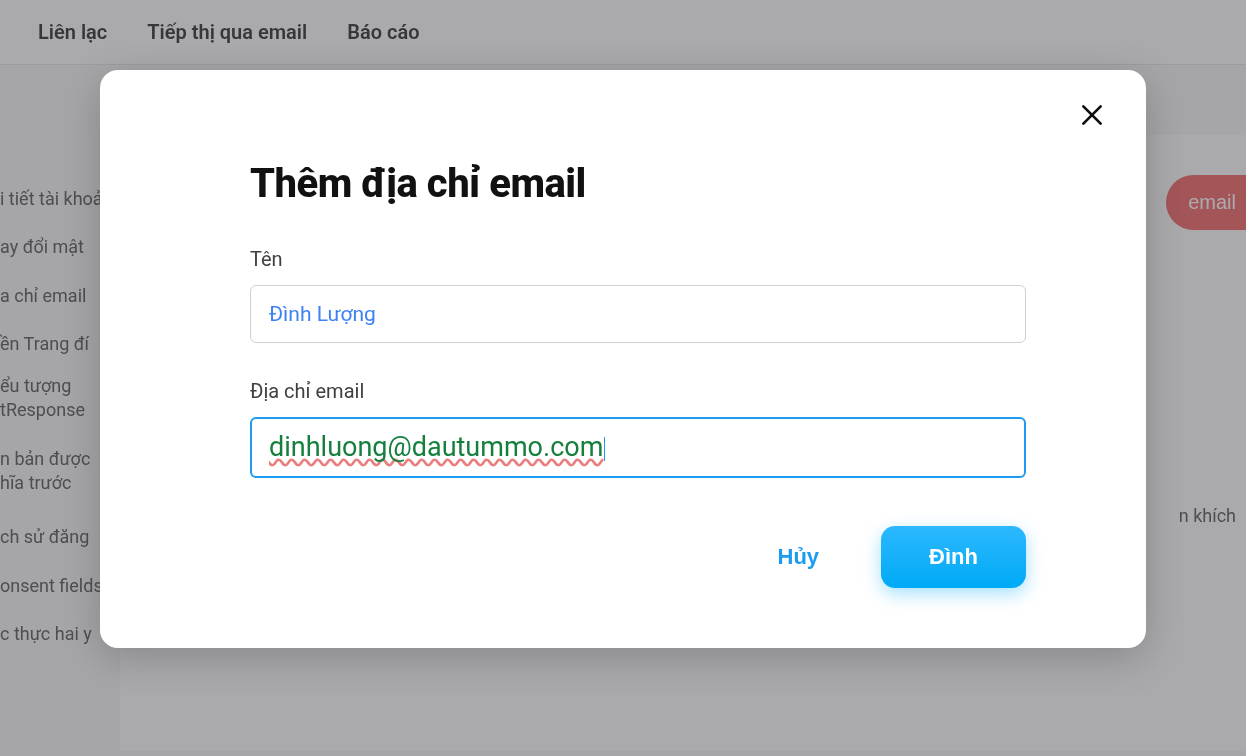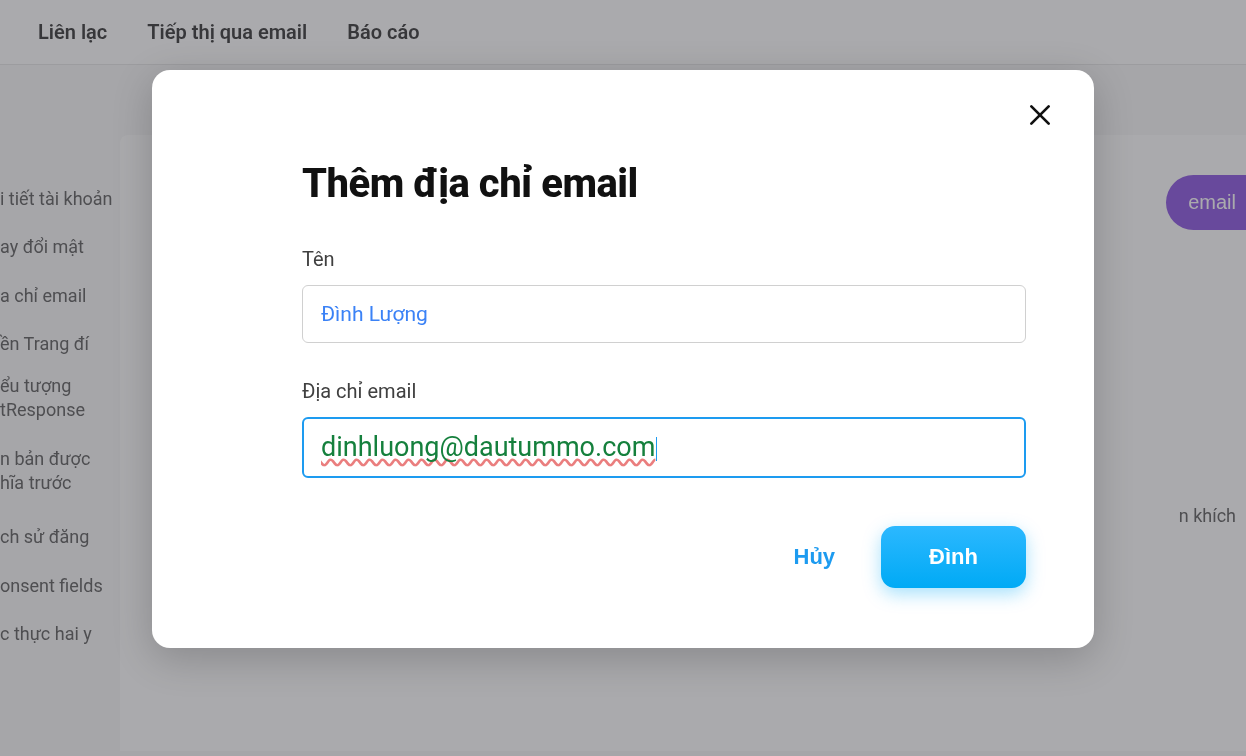--- a/index.html
+++ b/index.html
@@ -46,21 +46,21 @@
       flex: 1;
       background: #fff;
       margin-top: 70px;
       border-radius: 8px 0 0 0;
       position: relative;
     }
     .main-btn {
       position: absolute;
       right: 0;
       top: 40px;
-      background: #6d28d9;
+      background: #ef4444;
       color: #fff;
       border: none;
       border-radius: 28px 0 0 28px;
       padding: 16px 10px 16px 22px;
       font-size: 20px;
       cursor: pointer;
     }
     .main-label {
       position: absolute;
       right: 4px;
@@ -72,24 +72,24 @@
     .overlay {
       position: absolute;
       inset: 0;
       background: rgba(100,100,105,0.55);
       display: flex;
       align-items: flex-start;
       justify-content: center;
       padding-top: 70px;
     }
     .modal {
-      width: 942px;
+      width: 1046px;
       background: #fff;
       border-radius: 18px;
-      padding: 40px 68px 60px 150px;
+      padding: 40px 120px 60px 150px;
       position: relative;
       box-shadow: 0 10px 40px rgba(0,0,0,0.2);
     }
     .close-btn {
       position: absolute;
       top: 28px;
       right: 36px;
       width: 36px;
       height: 36px;
       background: none;
@@ -133,21 +133,21 @@
       width: 1px;
       height: 24px;
       background: #1d9bf0;
       vertical-align: middle;
       margin-left: 1px;
     }
     .modal-actions {
       display: flex;
       justify-content: flex-end;
       align-items: center;
-      gap: 36px;
+      gap: 52px;
       margin-top: 20px;
     }
     .btn-cancel {
       background: none;
       border: none;
       color: #1d9bf0;
       font-size: 22px;
       font-weight: 700;
       cursor: pointer;
       padding: 12px 10px;

